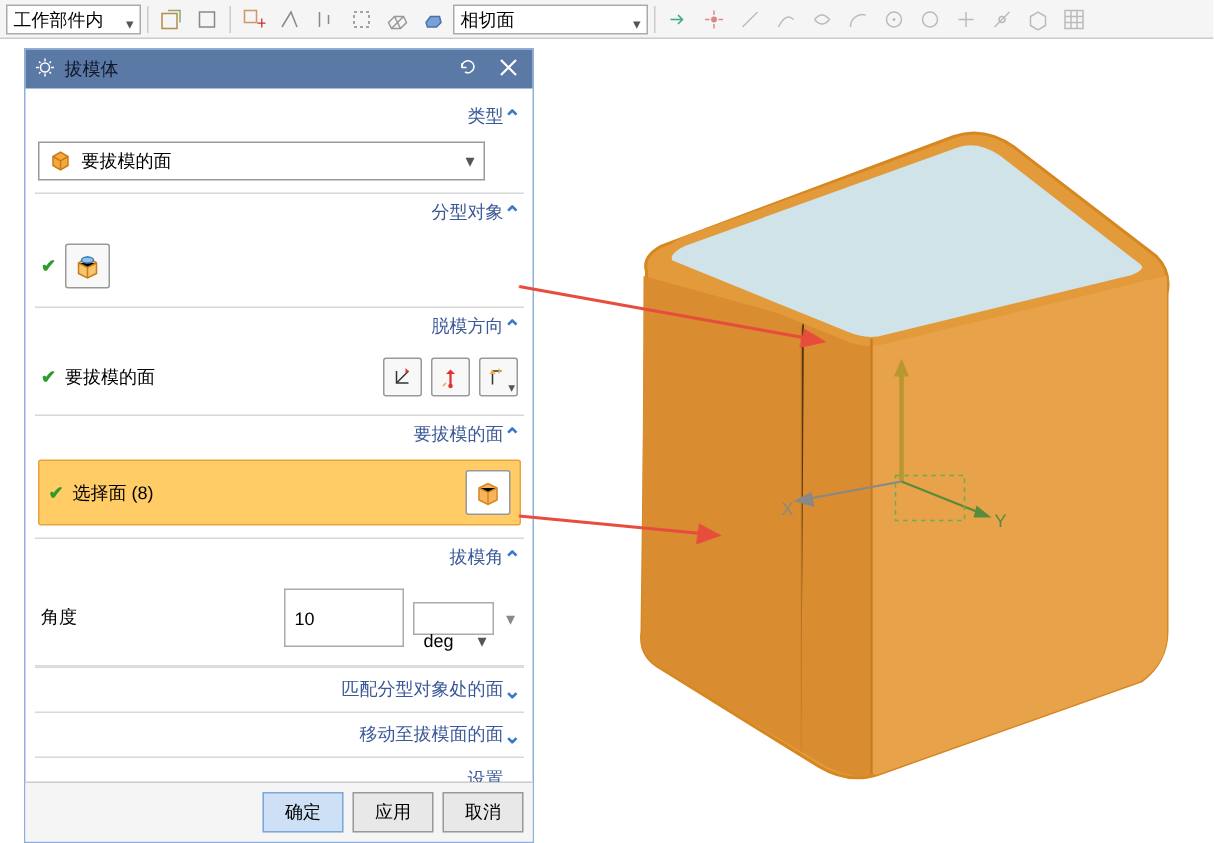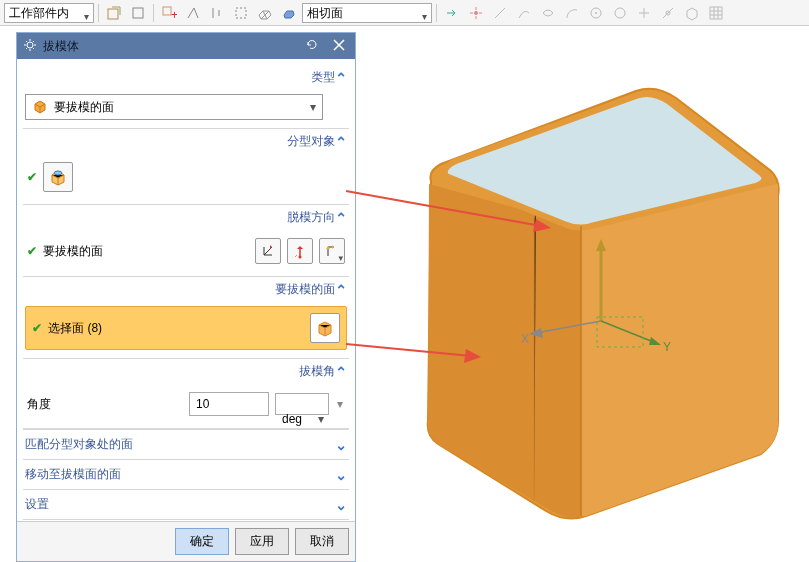--- a/index.html
+++ b/index.html
@@ -29,25 +29,25 @@
 
   .row { display: flex; align-items: center; gap: 6px; padding: 4px 2px; }
   .row .label { flex: 1; }
   .check { color: #2e9b2e; font-weight: bold; }
 
   .icon-btn { width: 30px; height: 30px; border: 1px solid #999; display: flex; align-items: center; justify-content: center; border-radius: 2px; background: #f8f8f8; }
   .icon-btn.small { width: 26px; height: 26px; }
 
   .highlight { background: #ffcc66; border: 1px solid #e8a33d; border-radius: 2px; }
 
-  .num-input { border: 1px solid #aaa; height: 24px; padding: 0 6px; flex: 1; }
+  .num-input { border: 1px solid #aaa; height: 39px; padding: 0 6px; flex: 1; }
   .unit-select { border: 1px solid #aaa; height: 22px; padding: 15px 18px 0 6px; position: relative; min-width: 54px; background:#fff; line-height:20px; }
   .unit-select::after { content: "▾"; position: absolute; right: 4px; color: #555; }
 
-  .collapsed { color: #3b5998; padding: 6px 2px; display: flex; justify-content: space-between; align-items: center; border-top: 1px solid #d8d8d8; cursor: pointer; }
+  .collapsed { color: #3b5998; padding: 6px 2px; display: flex; justify-content: flex-end; align-items: center; border-top: 1px solid #d8d8d8; cursor: pointer; }
   .collapsed:first-of-type { border-top: none; }
   .collapsed .chev { color: #3b78c9; font-size: 14px; font-weight: bold; }
 
   .panel-footer { border-top: 1px solid #ccc; padding: 6px; display: flex; justify-content: flex-end; gap: 6px; background: #f5f5f5; }
   .btn { border: 1px solid #999; background: #e8e8e8; padding: 4px 14px; cursor: pointer; }
   .btn.primary { background: #cde0f5; border-color: #7ea8d8; }
 
   .viewport { flex: 1; position: relative; background: #fff; }
 
   .watermark { position: absolute; top: 240px; left: 50%; transform: translateX(-50%); color: rgba(200,200,200,0.6); font-size: 32px; font-weight: bold; text-align: center; letter-spacing: 2px; pointer-events:none; }

